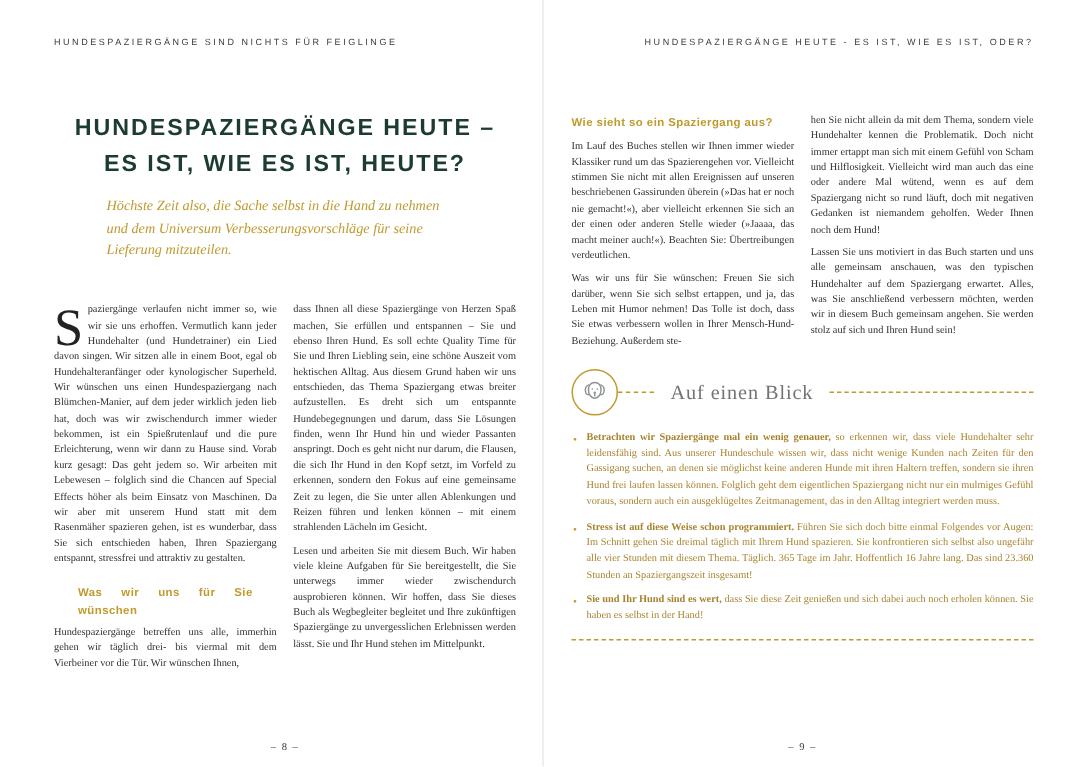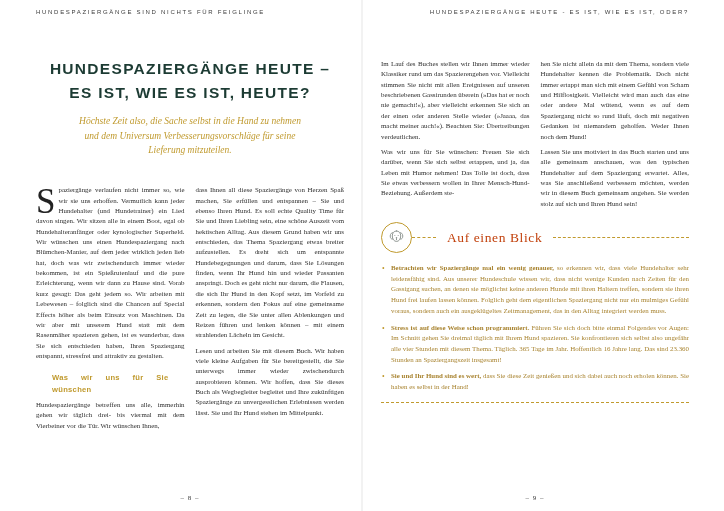--- a/index.html
+++ b/index.html
@@ -8,39 +8,39 @@
     background:#ffffff;
     font-family:"Liberation Serif", serif;
     color:var(--body, #2e2e2e);
     overflow:hidden;
   }
   .spread { position:relative; width:724px; height:511px; display:flex; background:#fff; }
   .spine {
     position:absolute; left:361px; top:0; bottom:0; width:2px;
     background:linear-gradient(to right, rgba(0,0,0,0.00), rgba(0,0,0,0.10), rgba(0,0,0,0.00));
   }
-  .page { position:relative; width:362px; height:511px; padding-top:9px; }
+  .page { position:relative; width:362px; height:511px; padding-top:26px; }
   .page.left  { padding-left:36px; padding-right:18px; }
   .page.right { padding-left:19px; padding-right:35px; }
 
   .running-header {
     font-family:"Liberation Sans", sans-serif;
     font-size:6px; letter-spacing:1.7px; color:var(--header, #3c3c3c);
     white-space:nowrap;
   }
   .page.right .running-header { text-align:right; }
 
   .chapter-title {
     margin-top:42px; text-align:center;
     font-family:"Liberation Sans", sans-serif; font-weight:bold;
     font-size:15.5px; letter-spacing:1.3px; line-height:1.55;
     color:var(--green, #1c3b33);
   }
   .chapter-subtitle {
-    margin:9px auto 0; max-width:238px; text-align:center;
+    margin:9px auto 0; max-width:238px; text-align:left;
     font-style:italic; font-size:9.5px; line-height:1.55;
     color:var(--gold, #c09a2e);
   }
 
   .columns { display:flex; gap:11px; }
   .page.left .columns { margin-top:27px; }
   .page.right .columns { margin-top:44px; }
   .col { flex:1 1 0; text-align:justify; font-size:6.9px; line-height:1.5; color:var(--body, #2e2e2e); }
   .col p { margin-bottom:5px; }
   .col p:last-child { margin-bottom:0; }
@@ -70,21 +70,21 @@
   .dog-circle {
     flex:0 0 auto; width:31px; height:31px; border:1.4px solid var(--gold, #c09a2e);
     border-radius:50%; display:flex; align-items:center; justify-content:center; background:#fff;
   }
   .dog-circle svg { width:21px; height:21px; }
   .dash { height:0; border-top:1.2px dashed var(--gold, #c09a2e); }
   .dash.short { width:24px; }
   .dash.long { flex:1 1 auto; }
   .callout-title {
     padding:0 11px; font-size:13.5px; letter-spacing:0.6px;
-    color:#c2410c; white-space:nowrap;
+    color:#737373; white-space:nowrap;
   }
   .callout-bullets { list-style:none; margin-top:10px; }
   .callout-bullets li {
     position:relative; padding-left:10px; margin-bottom:6px;
     font-size:6.9px; line-height:1.55; text-align:justify;
     color:var(--gold-text, #a8832f);
   }
   .callout-bullets li:last-child { margin-bottom:0; }
   .callout-bullets li::before {
     content:"\2022"; position:absolute; left:1px; top:0;
@@ -122,20 +122,21 @@
     <div class="page-number">– 8 –</div>
   </div>
 
   <div class="spine"></div>
 
   <div class="page right">
     <div class="running-header">HUNDESPAZIERGÄNGE HEUTE - ES IST, WIE ES IST, ODER?</div>
 
     <div class="columns">
       <div class="col">
+        <h3 class="section-heading">Wie sieht so ein Spaziergang aus?</h3>
         <p>Im Lauf des Buches stellen wir Ihnen immer wieder Klassiker rund um das Spazierengehen vor. Vielleicht stimmen Sie nicht mit allen Ereignissen auf unseren beschriebenen Gassirunden überein (»Das hat er noch nie gemacht!«), aber vielleicht erkennen Sie sich an der einen oder anderen Stelle wieder (»Jaaaa, das macht meiner auch!«). Beachten Sie: Übertreibungen verdeutlichen.</p>
         <p>Was wir uns für Sie wünschen: Freuen Sie sich darüber, wenn Sie sich selbst ertappen, und ja, das Leben mit Humor nehmen! Das Tolle ist doch, dass Sie etwas verbessern wollen in Ihrer Mensch-Hund-Beziehung. Außerdem ste-</p>
       </div>
       <div class="col">
         <p>hen Sie nicht allein da mit dem Thema, sondern viele Hundehalter kennen die Problematik. Doch nicht immer ertappt man sich mit einem Gefühl von Scham und Hilflosigkeit. Vielleicht wird man auch das eine oder andere Mal wütend, wenn es auf dem Spaziergang nicht so rund läuft, doch mit negativen Gedanken ist niemandem geholfen. Weder Ihnen noch dem Hund!</p>
         <p>Lassen Sie uns motiviert in das Buch starten und uns alle gemeinsam anschauen, was den typischen Hundehalter auf dem Spaziergang erwartet. Alles, was Sie anschließend verbessern möchten, werden wir in diesem Buch gemeinsam angehen. Sie werden stolz auf sich und Ihren Hund sein!</p>
       </div>
     </div>
 
     <div class="callout">

